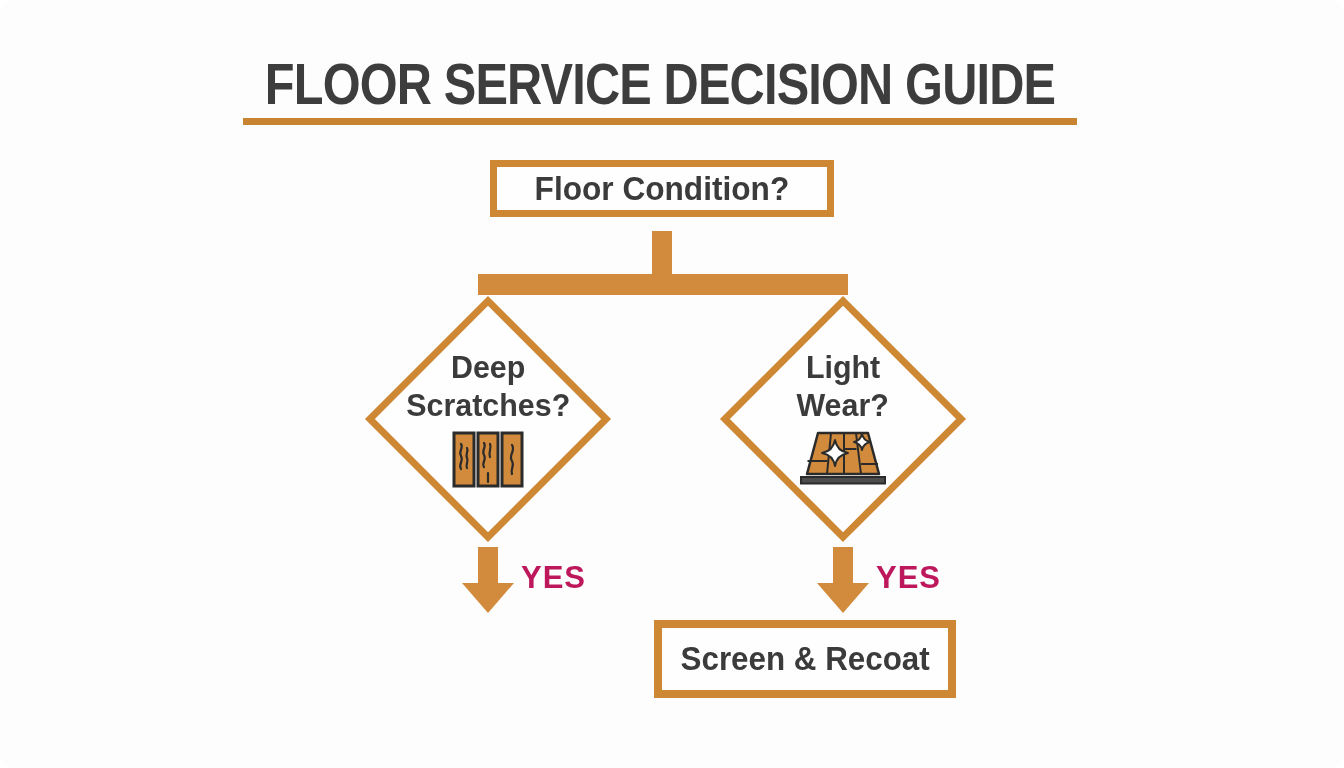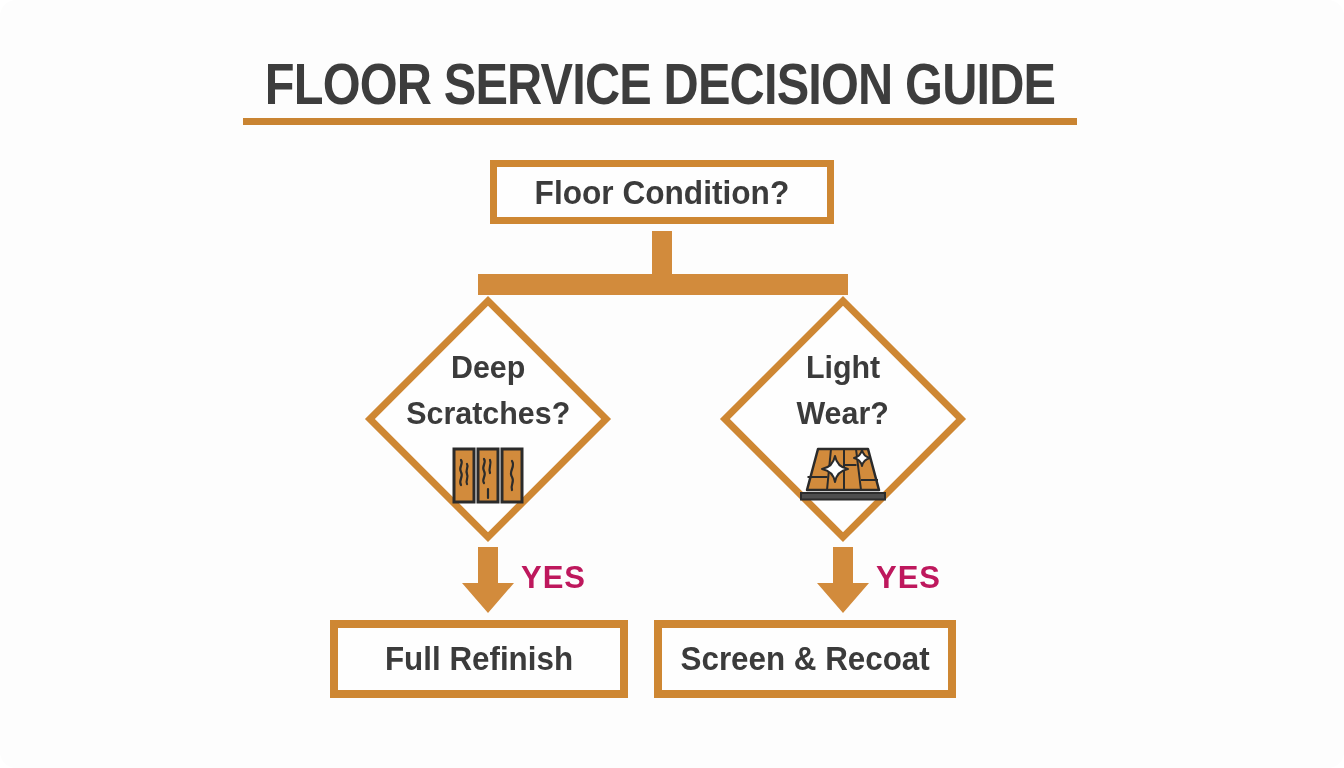--- a/index.html
+++ b/index.html
@@ -25,21 +25,21 @@
     transform-origin:50% 50%;
     white-space:nowrap;
   }
   .title-underline{
     left:243px; top:118px; width:834px; height:7px;
     background:#c98432;
   }
 
   
   .root-box{
-    left:490px; top:160px; width:344px; height:64px;
+    left:490px; top:160px; width:344px; height:57px;
     border:7px solid #ce8733; background:#fefefe;
     box-sizing:border-box;
     display:flex; align-items:center; justify-content:center;
   }
   .root-box span{
     font-size:34px; font-weight:700; color:#3b3b3b;
     transform:scaleX(0.93); white-space:nowrap;
   }
 
   
@@ -52,21 +52,20 @@
     border:7px solid #ce8733; background:#fefefe;
     box-sizing:border-box;
     transform:rotate(45deg);
   }
   .diamond-left { left:401px; top:332px; }
   .diamond-right{ left:756px; top:332px; }
   .diamond-content{
     width:240px; height:160px; top:348px;
     display:flex; flex-direction:column; align-items:center;
     text-align:center;
-    gap:8px;
   }
   .dc-left { left:368px; }
   .dc-right{ left:723px; }
   .q-line{
     font-size:32px; font-weight:700; line-height:38px;
     color:#3b3b3b; white-space:nowrap; transform:scaleX(0.95);
   }
   .q-icon{ margin-top:7px; }
 
   
@@ -152,20 +151,17 @@
   <svg class="abs arrow-left" width="52" height="66" viewBox="0 0 52 66">
     <path d="M16 0 L36 0 L36 36 L52 36 L26 66 L0 36 L16 36 Z" fill="#d28b3c"></path>
   </svg>
   <span class="abs yes yes-left">YES</span>
 
   <svg class="abs arrow-right" width="52" height="66" viewBox="0 0 52 66">
     <path d="M16 0 L36 0 L36 36 L52 36 L26 66 L0 36 L16 36 Z" fill="#d28b3c"></path>
   </svg>
   <span class="abs yes yes-right">YES</span>
 
-  <div class="abs result-box result-left">
-    <span>Full Refinish</span>
-  </div>
   <div class="abs result-box result-right">
     <span>Screen &amp; Recoat</span>
   </div>
 
 </div>
 
 </body></html>

